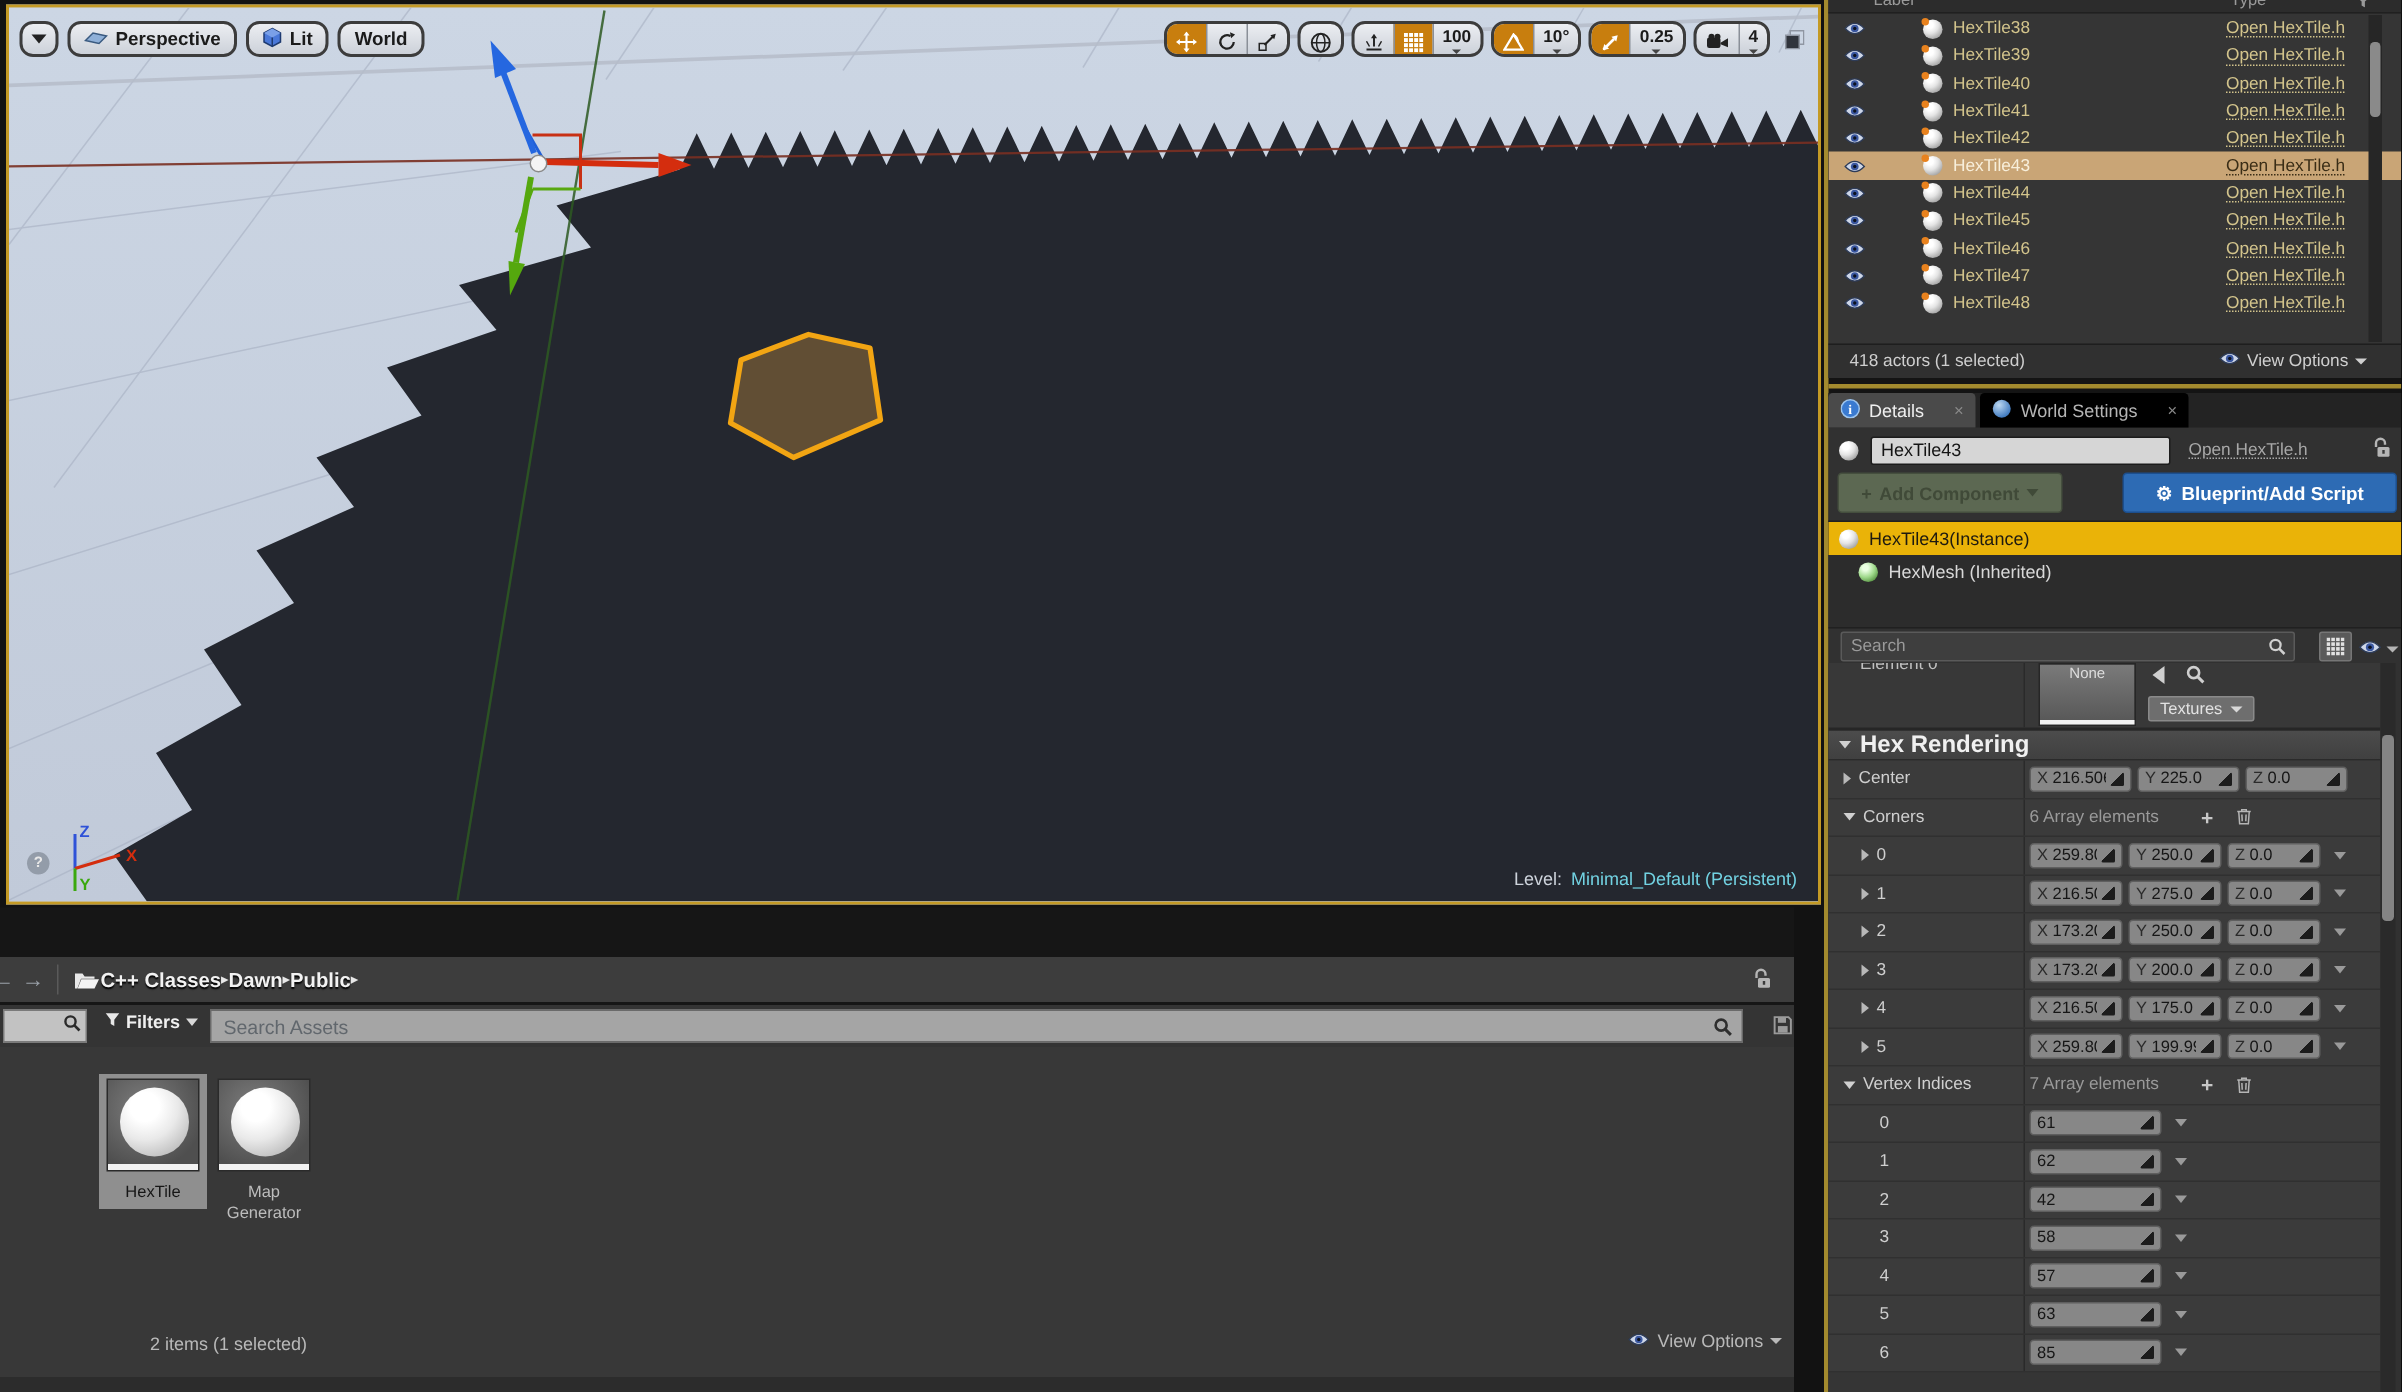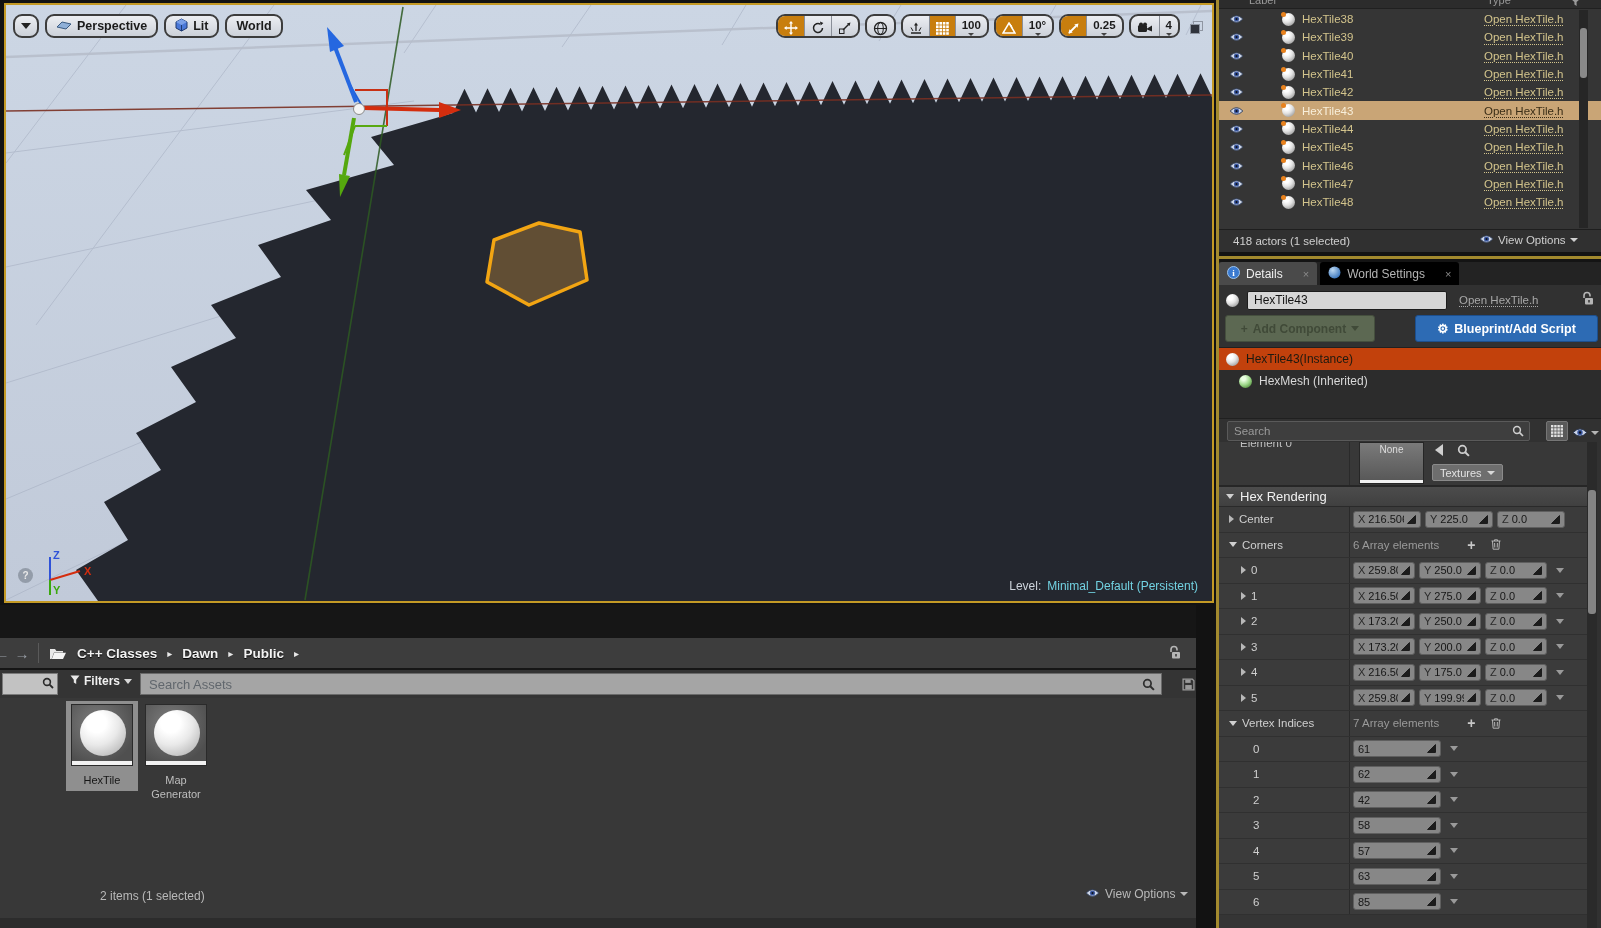--- a/index.html
+++ b/index.html
@@ -25,33 +25,33 @@
 #level-line .lbl{color:#cdd3db}
 #level-line .val{color:#72d2e2;margin-left:6px}
 #axis-widget{position:absolute;left:16px;bottom:2px}
 #help-circle{position:absolute;left:12px;bottom:18px;width:15px;height:15px;border-radius:50%;background:rgba(110,118,130,.55);color:#e8e8e8;font-size:10px;font-weight:bold;display:flex;align-items:center;justify-content:center}
 
 
 #cbrowser{position:absolute;left:0;top:605px;width:1196px;height:323px;background:#161616}
 #cb-nav{position:absolute;left:0;top:33px;width:100%;height:30px;background:#3d3d3d;display:flex;align-items:center;overflow:hidden}
 .nav-arrow{color:#9aa0a8;font-size:15px;font-weight:bold;width:20px;text-align:center}
 .nav-sep{width:1px;height:20px;background:#5a5a5a;margin:0 6px}
-.crumb{color:#f2f2f2;font-weight:bold;font-size:13.5px;margin:0 10px;cursor:pointer;text-shadow:0 1px 1px #000}
+.crumb{color:#f2f2f2;font-weight:bold;font-size:13.5px;margin:0 0;cursor:pointer;text-shadow:0 1px 1px #000}
 .crumb-sep{color:#e8e8e8;font-size:10px}
 #cb-lock{position:absolute;left:1168px;top:40px}
 #cb-filterrow{position:absolute;left:0;top:65px;width:100%;height:28px;background:#343434;display:flex;align-items:center}
 #cb-src-search{position:absolute;left:2px;top:68px;width:56px;height:22px;background:#c2c2c2;border:1px solid #7a7a7a;display:flex;align-items:center;justify-content:flex-end;padding-right:3px}
 #cb-filters{position:absolute;left:70px;top:69px;display:flex;align-items:center;gap:4px;color:#f0f0f0;font-weight:bold;font-size:12px;cursor:pointer}
 #cb-search{position:absolute;left:140px;top:68px;width:1022px;height:22px;background:#a5a5a5;border:1px solid #6a6a6a;display:flex;align-items:center}
 #cb-search input{flex:1;background:transparent;border:none;outline:none;font-size:13px;color:#2a2a2a;padding:0 8px;font-family:"Liberation Sans",sans-serif}
 #cb-search input::placeholder{color:#61676d}
 #cb-save{position:absolute;left:1182px;top:72px}
 #cb-assets{position:absolute;left:0;top:93px;width:100%;height:220px;background:#383838}
 #cb-sources{position:absolute;left:0;top:93px;width:60px;height:220px;background:#2b2b2b;border-right:4px solid #232323}
-.tile{position:absolute;top:3px;width:72px;padding:3px 0;cursor:pointer}
+.tile{position:absolute;top:18px;width:72px;padding:3px 0;cursor:pointer}
 .tile.sel{background:#8f8f8f}
 .thumb{width:62px;height:62px;margin:0 auto;background:radial-gradient(circle at 40% 32%,#7e7e7e,#4f4f4f 75%);position:relative;border:1px solid #2a2a2a}
 .thumb .ball{position:absolute;left:8px;top:5px;width:46px;height:46px;border-radius:50%;background:radial-gradient(circle at 36% 28%,#ffffff 0 22%,#e9e9e9 50%,#b9b9b9 85%,#a0a0a0)}
 .thumb .strip{position:absolute;left:0;bottom:0;width:100%;height:4px;background:#f2f2f2}
 .tile-label{margin-top:8px;text-align:center;font-size:11px;color:#bdbdbd;line-height:1.25}
 .tile.sel .tile-label{color:#161616}
 #cb-status{position:absolute;left:100px;top:284px;font-size:12px;color:#b9b9b9}
 #cb-viewopts{position:absolute;left:1085px;top:282px;display:flex;align-items:center;gap:5px;color:#b9b9b9;font-size:12px;cursor:pointer}
 #cb-bottomstrip{position:absolute;left:0;top:313px;width:100%;height:10px;background:#2c2c2c}
 
@@ -92,21 +92,21 @@
 #dt-name-sphere{margin-left:7px}
 #dt-name{margin-left:8px;width:200px;height:19px;background:#d6d6d6;border:1px solid #1c1c1c;border-radius:2px;font-size:12px;color:#141414;padding:0 6px;outline:none;font-family:"Liberation Sans",sans-serif}
 #dt-openlink{margin-left:12px;font-size:11.5px;color:#a8a8a8;text-decoration:underline dotted;text-underline-offset:2px;cursor:pointer}
 #dt-lock{position:absolute;left:362px;top:4px}
 #dt-btnrow{position:absolute;left:0;top:53px;width:100%;height:28px}
 #btn-addcomp{position:absolute;left:6px;top:0;width:150px;height:27px;background:#5c6852;border:1px solid #454f3e;border-radius:3px;color:#404a38;font-weight:bold;font-size:12px;display:flex;align-items:center;justify-content:center;gap:5px;cursor:pointer}
 #btn-addcomp .dc{width:0;height:0;border-left:4px solid transparent;border-right:4px solid transparent;border-top:5px solid #404a38}
 #btn-blueprint{position:absolute;left:196px;top:0;width:183px;height:27px;background:#2d6bb4;border:1px solid #1c4f8e;border-radius:3px;color:#fff;font-weight:bold;font-size:12.5px;display:flex;align-items:center;justify-content:center;gap:6px;cursor:pointer}
 #dt-comps{position:absolute;left:0;top:85px;width:100%;height:72px;background:#2c2c2c;border-top:1px solid #202020;border-bottom:1px solid #202020}
 .comp-row{height:22px;display:flex;align-items:center;cursor:pointer}
-.comp-row.sel{background:#c2410c}
+.comp-row.sel{background:#eab308}
 .comp-row .sphwrap{margin-left:7px;display:flex}
 .comp-row.indent .sphwrap{margin-left:20px}
 .comp-label{margin-left:7px;font-size:12px;color:#d8d8d8}
 .comp-row.sel .comp-label{color:#1e1a10}
 #dt-searchrow{position:absolute;left:0;top:158px;width:100%;height:25px}
 #dt-search{position:absolute;left:8px;top:1px;width:303px;height:20px;background:#3e3e3e;border:1px solid #5a5a5a;border-radius:2px;display:flex;align-items:center}
 #dt-search input{flex:1;background:transparent;border:none;outline:none;color:#cfcfcf;font-size:11.5px;padding:0 6px;font-family:"Liberation Sans",sans-serif}
 #dt-search input::placeholder{color:#9a9a9a}
 #dt-gridbtn{position:absolute;left:327px;top:1px;width:22px;height:20px;background:#5a5a5a;border:1px solid #767676;border-radius:2px;display:flex;align-items:center;justify-content:center;cursor:pointer}
 #dt-eyebtn{position:absolute;left:353px;top:4px;display:flex;align-items:center;gap:3px;cursor:pointer}
@@ -115,21 +115,21 @@
 #el-label{position:absolute;left:21px;top:-5px;font-size:11.5px;color:#c0c0c0}
 #el-divider{position:absolute;left:130px;top:0;height:100%;width:1px;background:#2a2a2a}
 #el-thumb{position:absolute;left:140px;top:0;width:65px;height:42px;background:linear-gradient(#7a7a7a,#565656);border:1px solid #262626}
 #el-thumb .nl{display:block;text-align:center;font-size:10px;color:#ddd;margin-top:1px}
 #el-thumb .strip{position:absolute;left:0;bottom:0;width:100%;height:3px;background:#f2f2f2}
 #el-arrow{position:absolute;left:216px;top:2px;width:0;height:0;border-top:6px solid transparent;border-bottom:6px solid transparent;border-right:8px solid #cfcfcf}
 #el-browse{position:absolute;left:238px;top:1px}
 #el-texbtn{position:absolute;left:213px;top:22px;height:17px;background:#6e6e6e;border:1px solid #8a8a8a;border-radius:2px;color:#e2e2e2;font-size:11px;display:flex;align-items:center;padding:0 7px;gap:5px;cursor:pointer}
 #el-texbtn .dc{width:0;height:0;border-left:4px solid transparent;border-right:4px solid transparent;border-top:4px solid #d8d8d8}
 #hexsec-header{height:20px;background:linear-gradient(#4c4c4c,#404040);display:flex;align-items:center;border-bottom:1px solid #2a2a2a;cursor:pointer}
-#hexsec-header .t{margin-left:6px;font-size:13px;font-weight:normal;color:#f0f0f0}
+#hexsec-header .t{margin-left:6px;font-size:16px;font-weight:bold;color:#f0f0f0}
 .dt-row{position:relative;height:25.5px;border-bottom:1px solid #303030;display:flex;align-items:center;background:#3b3b3b}
 .dt-row .ldiv{position:absolute;left:130px;top:0;height:100%;width:1px;background:#2a2a2a}
 .dt-lbl{display:flex;align-items:center;gap:5px;font-size:11.5px;color:#cfcfcf;margin-left:10px}
 .dt-lbl.ind{margin-left:22px}
 .dt-lbl.ind2{margin-left:34px}
 .dt-vals{position:absolute;left:134px;display:flex;align-items:center;gap:4px}
 .arrcount{font-size:11.5px;color:#9a9a9a}
 .plusico{color:#c8c8c8;font-weight:bold;font-size:14px;margin-left:24px;cursor:pointer}
 .trashico{margin-left:12px;cursor:pointer;display:flex}
 .vfield{background:#878787;border:1px solid #5f5f5f;border-radius:3px;height:17px;display:inline-flex;align-items:center;padding:0 4px;gap:3px;font-size:11px;color:#161616;overflow:hidden;cursor:text}

